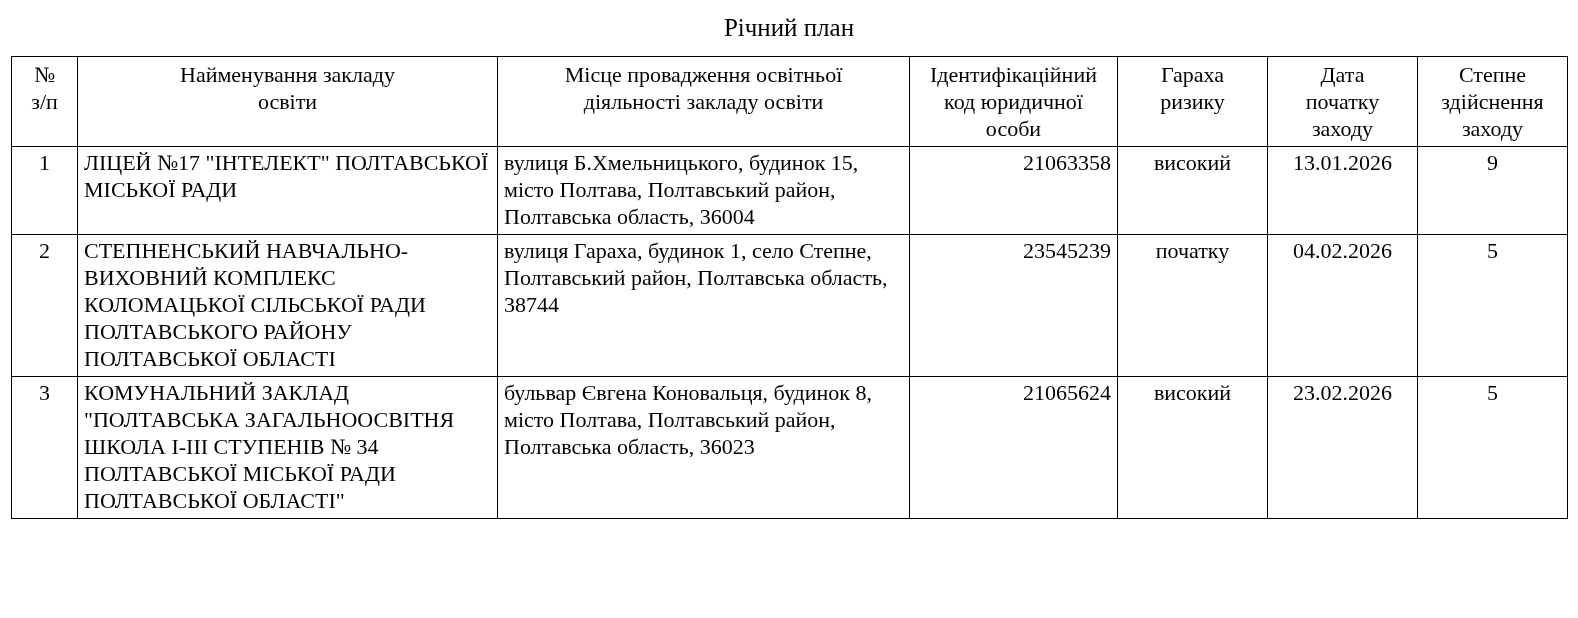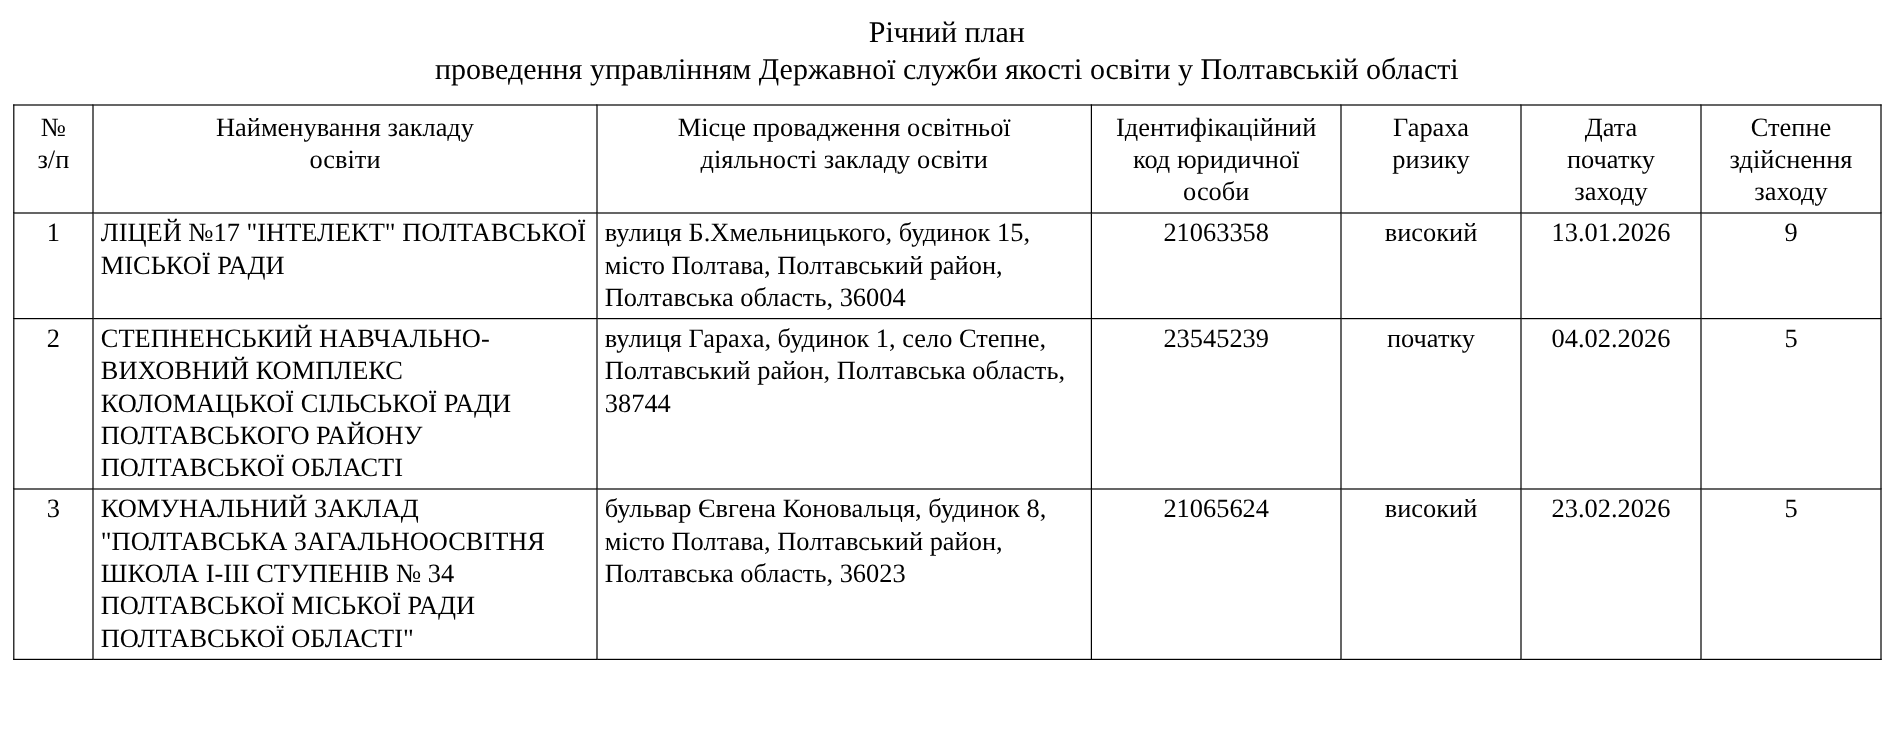--- a/index.html
+++ b/index.html
@@ -47,42 +47,41 @@
   table.plan th {
     text-align: center;
     font-weight: normal;
     vertical-align: top;
     padding-top: 4px;
   }
   td.c-num, td.c-code, td.c-risk, td.c-date, td.c-term {
     text-align: center;
   }
   td.c-code {
-    text-align: center;
+    text-align: right;
   }
   td.c-name, td.c-place {
     text-align: left;
   }
   
   col.w-num   { width: 66px; }
   col.w-name  { width: 420px; }
   col.w-place { width: 412px; }
   col.w-code  { width: 208px; }
   col.w-risk  { width: 150px; }
   col.w-date  { width: 150px; }
   col.w-term  { width: 150px; }
 </style>
 </head>
 <body>
 
 <div class="page">
 
   <div class="title-block">
     <div class="title-line">Річний план</div>
-    <div class="title-line">проведення управлінням Державної служби якості освіти у Полтавській області</div>
   </div>
 
   <table class="plan">
     <colgroup>
       <col class="w-num">
       <col class="w-name">
       <col class="w-place">
       <col class="w-code">
       <col class="w-risk">
       <col class="w-date">

